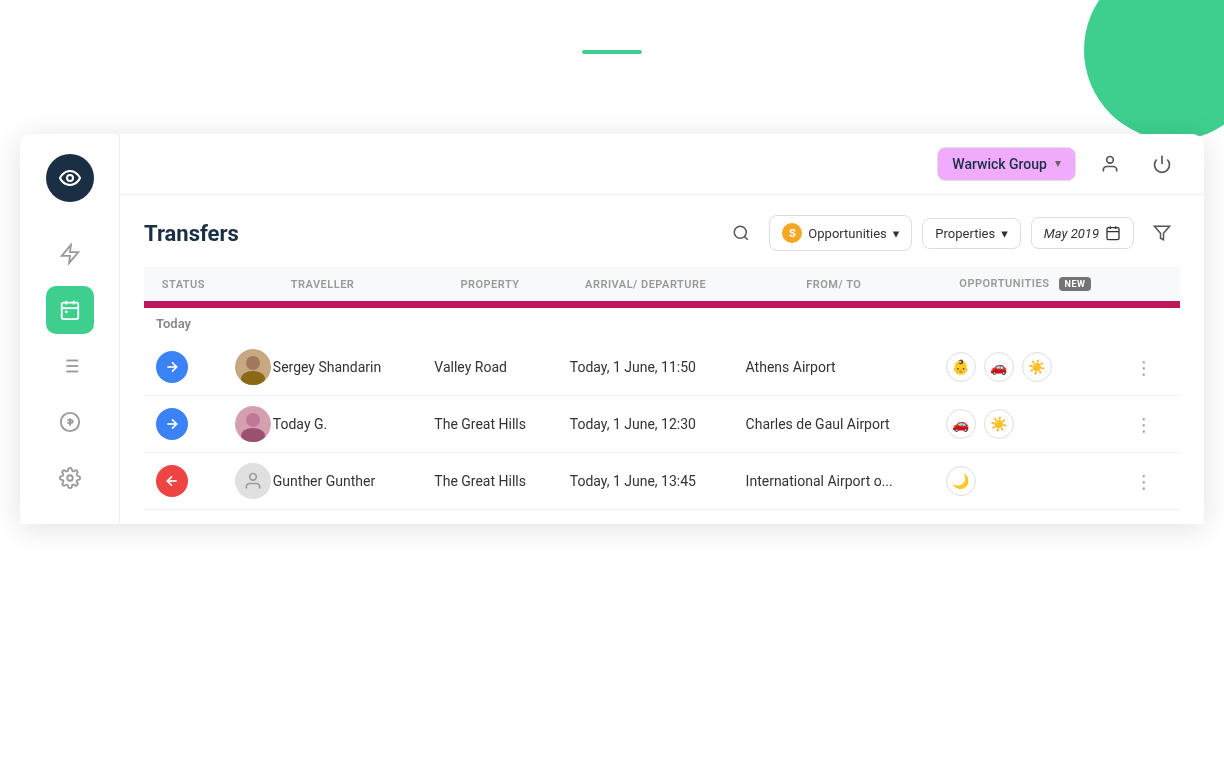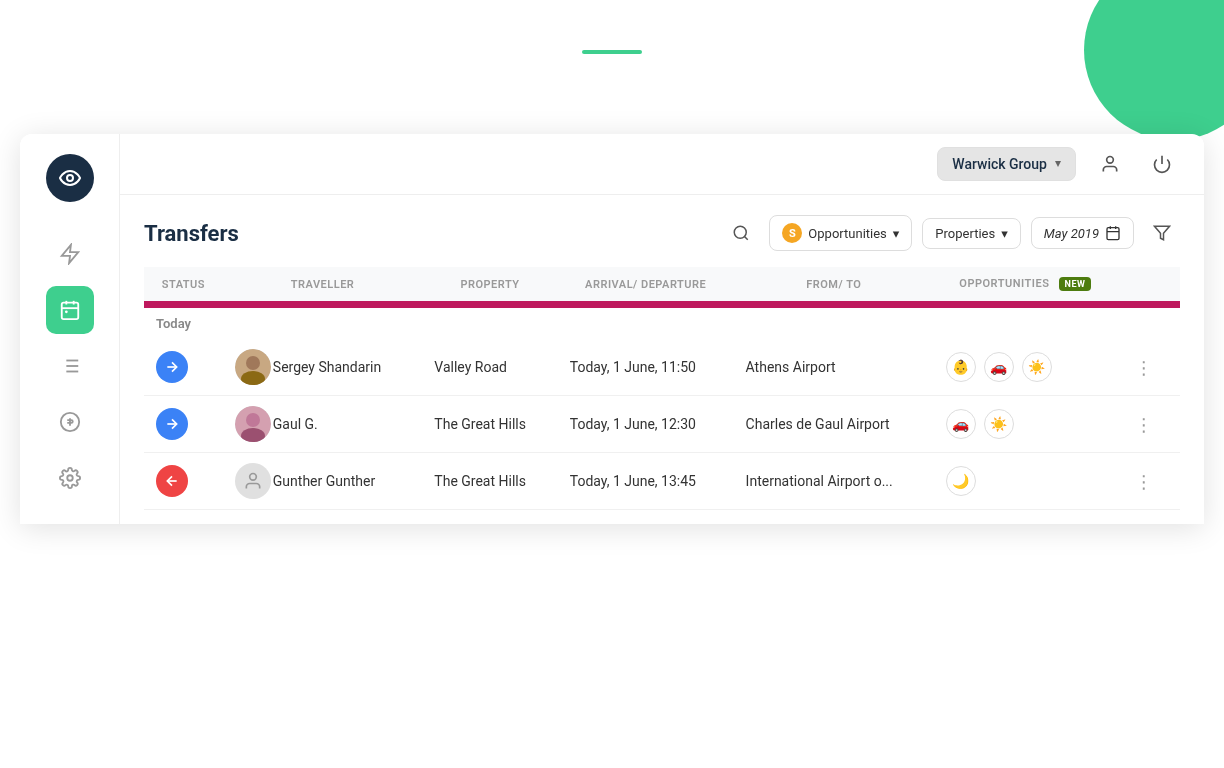--- a/index.html
+++ b/index.html
@@ -132,21 +132,21 @@
       justify-content: flex-end;
       padding: 12px 24px;
       border-bottom: 1px solid #eee;
       gap: 16px;
     }
 
     .hotel-selector {
       display: flex;
       align-items: flex-start;
       gap: 8px;
-      background: #e5e5e5;
+      background: #f0abfc;
       border: 1px solid #e0e0e0;
       border-radius: 8px;
       padding: 8px 14px;
       cursor: pointer;
       font-size: 14px;
       font-weight: 500;
       color: #1a2e44;
     }
 
     .hotel-selector .chevron {
@@ -266,21 +266,21 @@
       font-size: 11px;
       font-weight: 600;
       color: #999;
       letter-spacing: 0.5px;
       text-transform: uppercase;
       border-bottom: 7px solid #be185d;
     }
 
     .new-badge {
       display: inline-block;
-      background: #4d7c0f;
+      background: #737373;
       color: white;
       font-size: 9px;
       font-weight: 700;
       padding: 2px 6px;
       border-radius: 4px;
       margin-left: 6px;
       vertical-align: middle;
     }
 
     .section-label {
@@ -572,21 +572,21 @@
             </td>
             <td>
               <div class="traveller-cell">
                 <div class="avatar">
                   <svg width="36" height="36" viewBox="0 0 36 36">
                     <circle cx="18" cy="18" r="18" fill="#d4a0b0"></circle>
                     <circle cx="18" cy="14" r="7" fill="#c07898"></circle>
                     <ellipse cx="18" cy="30" rx="12" ry="8" fill="#9b5070"></ellipse>
                   </svg>
                 </div>
-                <span>Gaul G.</span>
+                <span>Today G.</span>
               </div>
             </td>
             <td>The Great Hills</td>
             <td>Today, 1 June, 12:30</td>
             <td>Charles de Gaul Airport</td>
             <td>
               <div class="opportunity-icons">
                 <div class="opp-icon">🚗</div>
                 <div class="opp-icon">☀️</div>
               </div>

